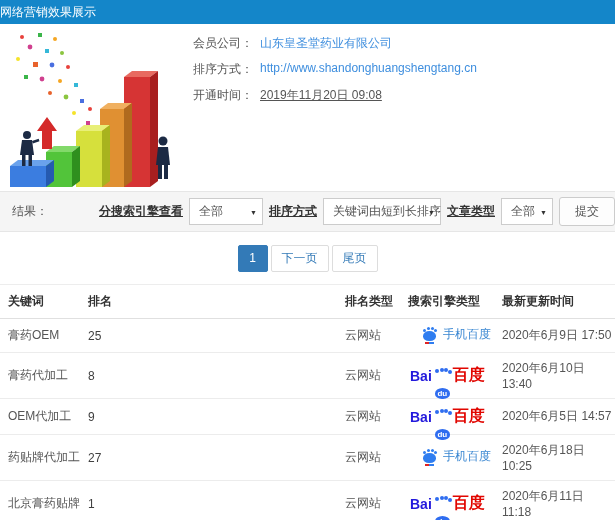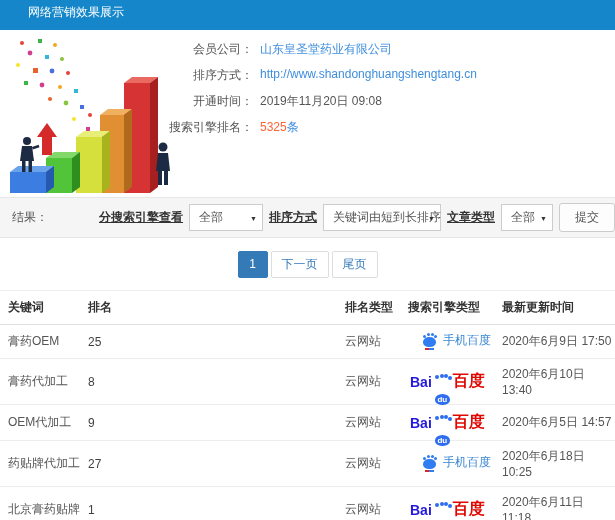--- a/index.html
+++ b/index.html
@@ -1,29 +1,29 @@
 <!DOCTYPE html>
 <html><head>
 <meta charset="utf-8">
 <style>
   * { box-sizing: border-box; margin: 0; padding: 0; }
   html,body { width:615px; height:520px; overflow:hidden; background:#fff;
     font-family:"Liberation Sans","DejaVu Sans",sans-serif; font-size:12px; color:#555; }
 
   
-  .topbar { height:30px; background:#1486c9; color:#fff; line-height:25px;
-    padding-left:28px; font-size:12px; }
+  .topbar { height:24px; background:#1486c9; color:#fff; line-height:25px;
+    padding-left:0; font-size:12px; }
 
   
   .info-section { position:relative; height:167px; }
   .illustration { position:absolute; left:0; top:5px; width:185px; height:162px; }
   .info-list { margin-left:165px; padding-top:11px; }
   .info-row { display:flex; align-items:flex-start; height:26px; }
   .info-label { width:88px; text-align:right; color:#555; }
-  .info-value { margin-left:7px; color:#555; }
+  .info-value { margin-left:7px; color:#555;text-decoration:underline; }
   .link { color:#3e8ede; text-decoration:none; cursor:pointer; }
   .num-highlight { color:#ff6233; }
   .suffix-blue { color:#3e8ede; }
 
   
   .filter-bar { height:41px; background:#f5f5f5; border-top:1px solid #e6e6e6;
     border-bottom:1px solid #e6e6e6; display:flex; align-items:center; padding:0 0 0 12px; }
   .filter-right { margin-left:auto; display:flex; align-items:center; gap:6px; }
   .filter-label { font-weight:bold; color:#333; white-space:nowrap;text-decoration:underline; }
   .select-box { position:relative; background:#fff; border:1px solid #ccc; border-radius:0;
@@ -156,26 +156,20 @@
       <span class="info-value link">山东皇圣堂药业有限公司</span>
     </div>
     <div class="info-row">
       <span class="info-label">排序方式：</span>
       <span class="info-value link">http://www.shandonghuangshengtang.cn</span>
     </div>
     <div class="info-row">
       <span class="info-label">开通时间：</span>
       <span class="info-value">2019年11月20日 09:08</span>
     </div>
-    <div class="info-row">
-      <span class="info-label">搜索引擎排名：</span>
-      <span class="info-value">
-        <span class="num-highlight">5325</span><span class="suffix-blue">条</span>
-      </span>
-    </div>
   </div>
 </div>
 
 <div class="filter-bar">
   <span>结果：</span>
   <div class="filter-right">
     <span class="filter-label">分搜索引擎查看</span>
     <div class="select-box sel-engine">
       <span>全部</span>
       <span class="caret">▼</span>

